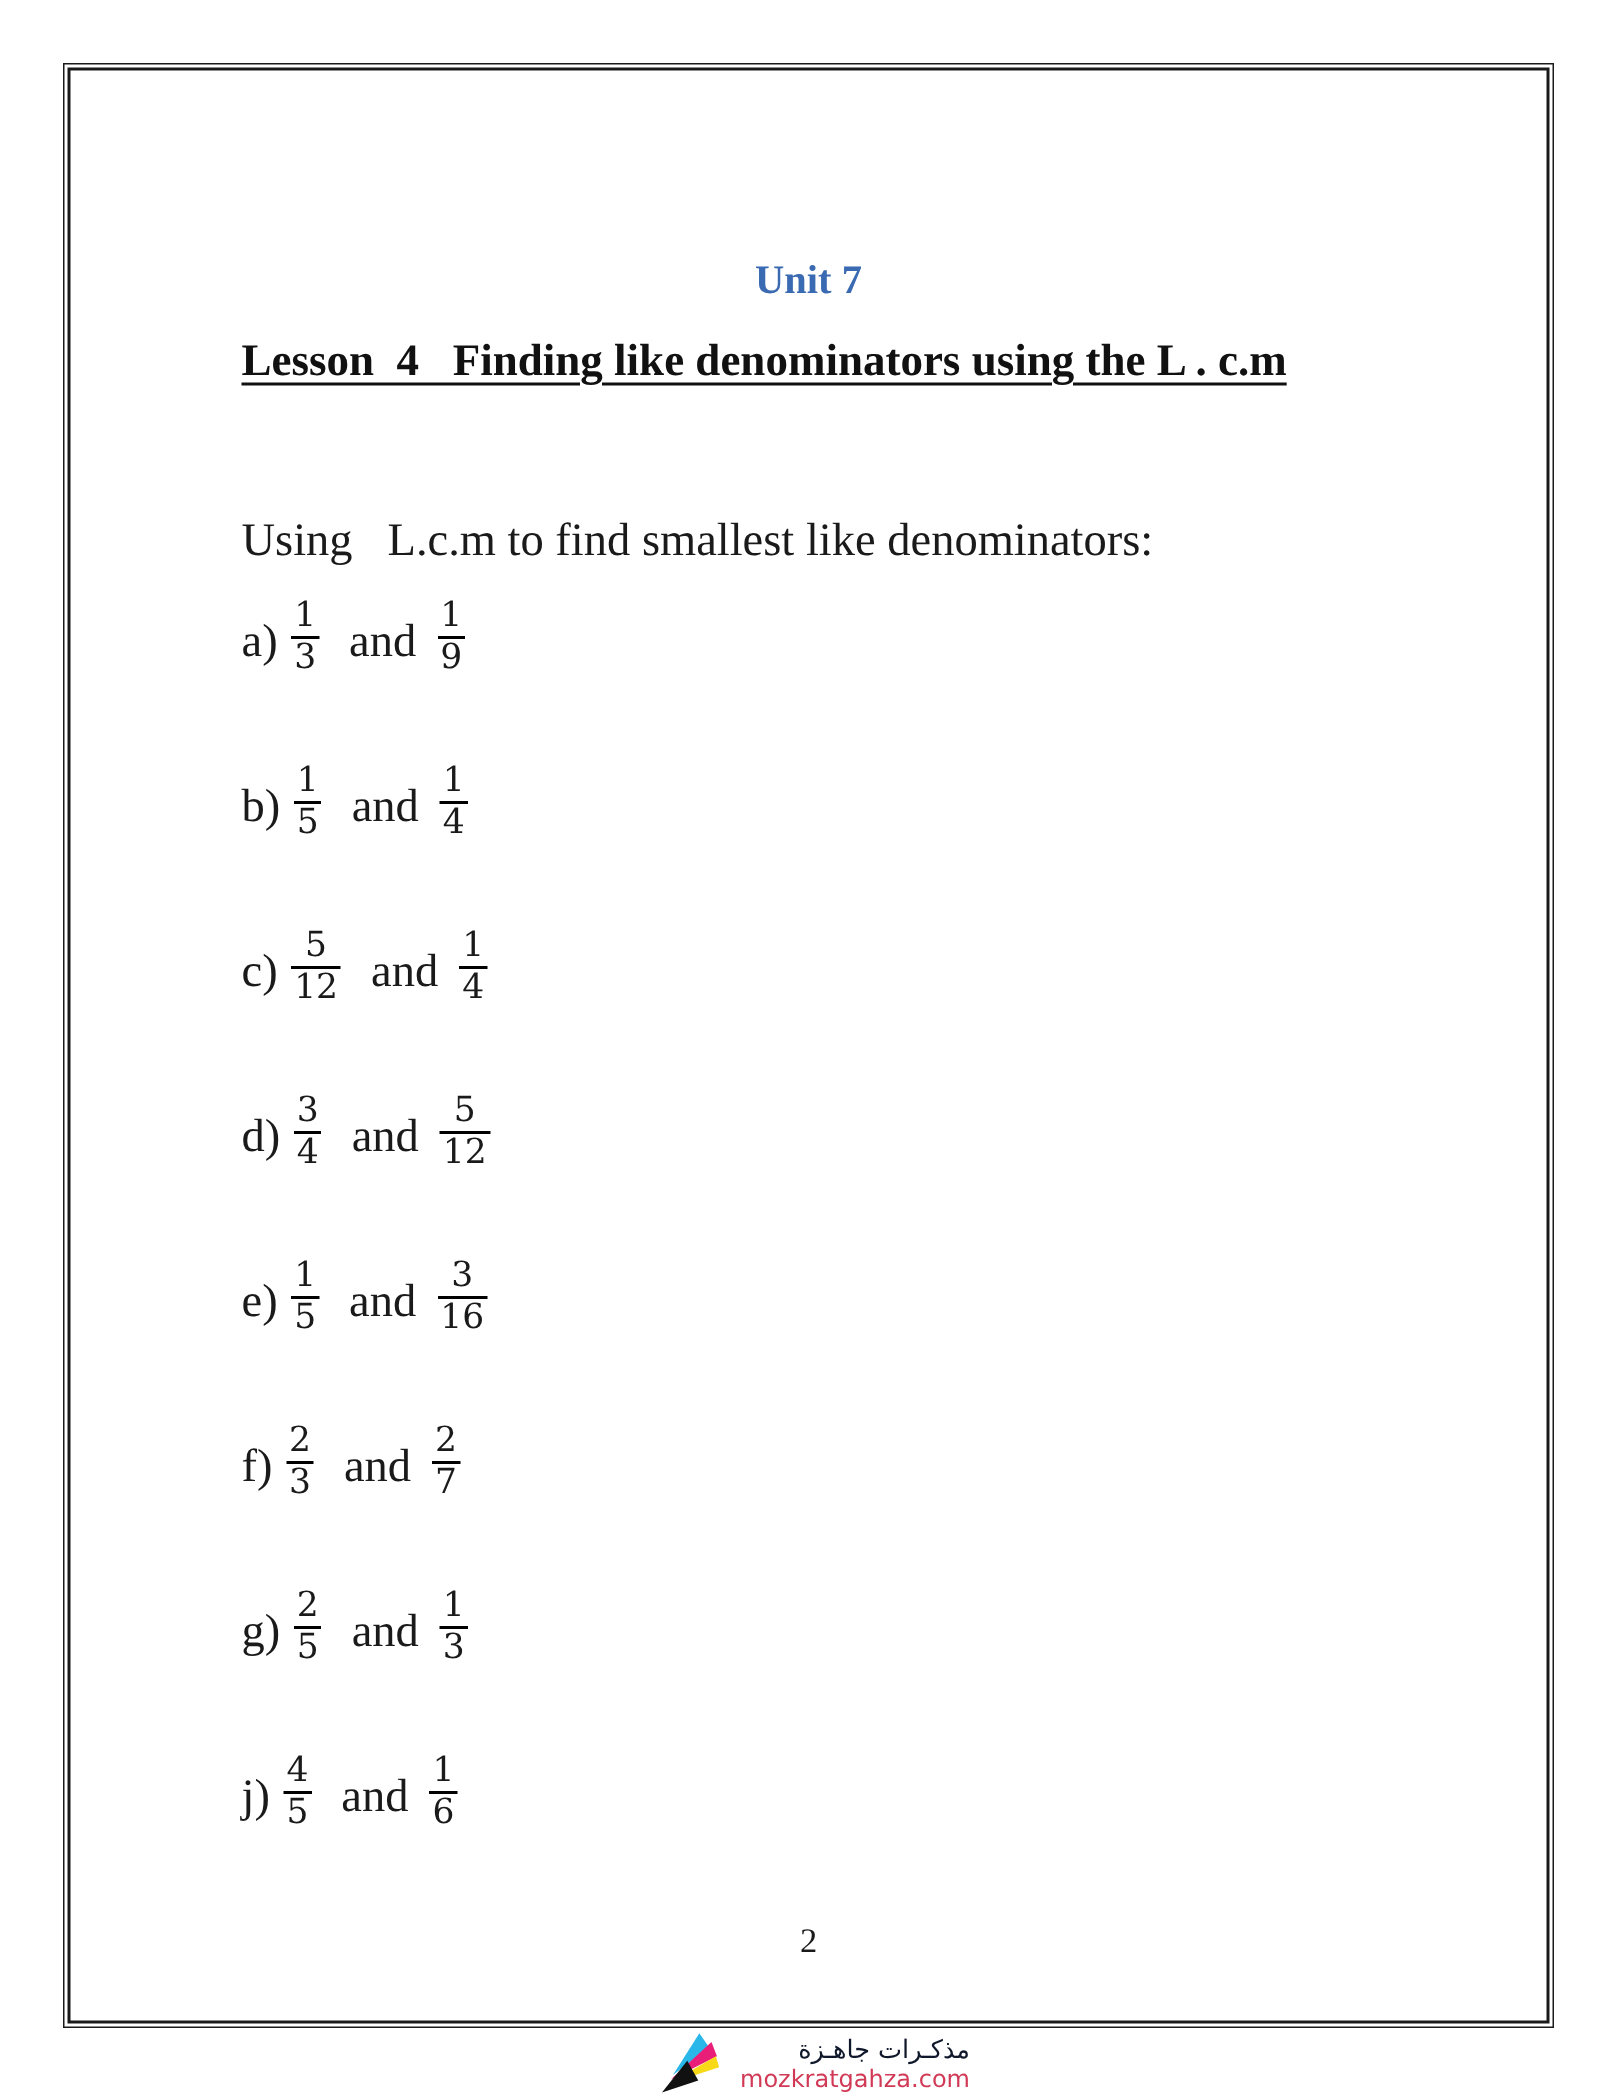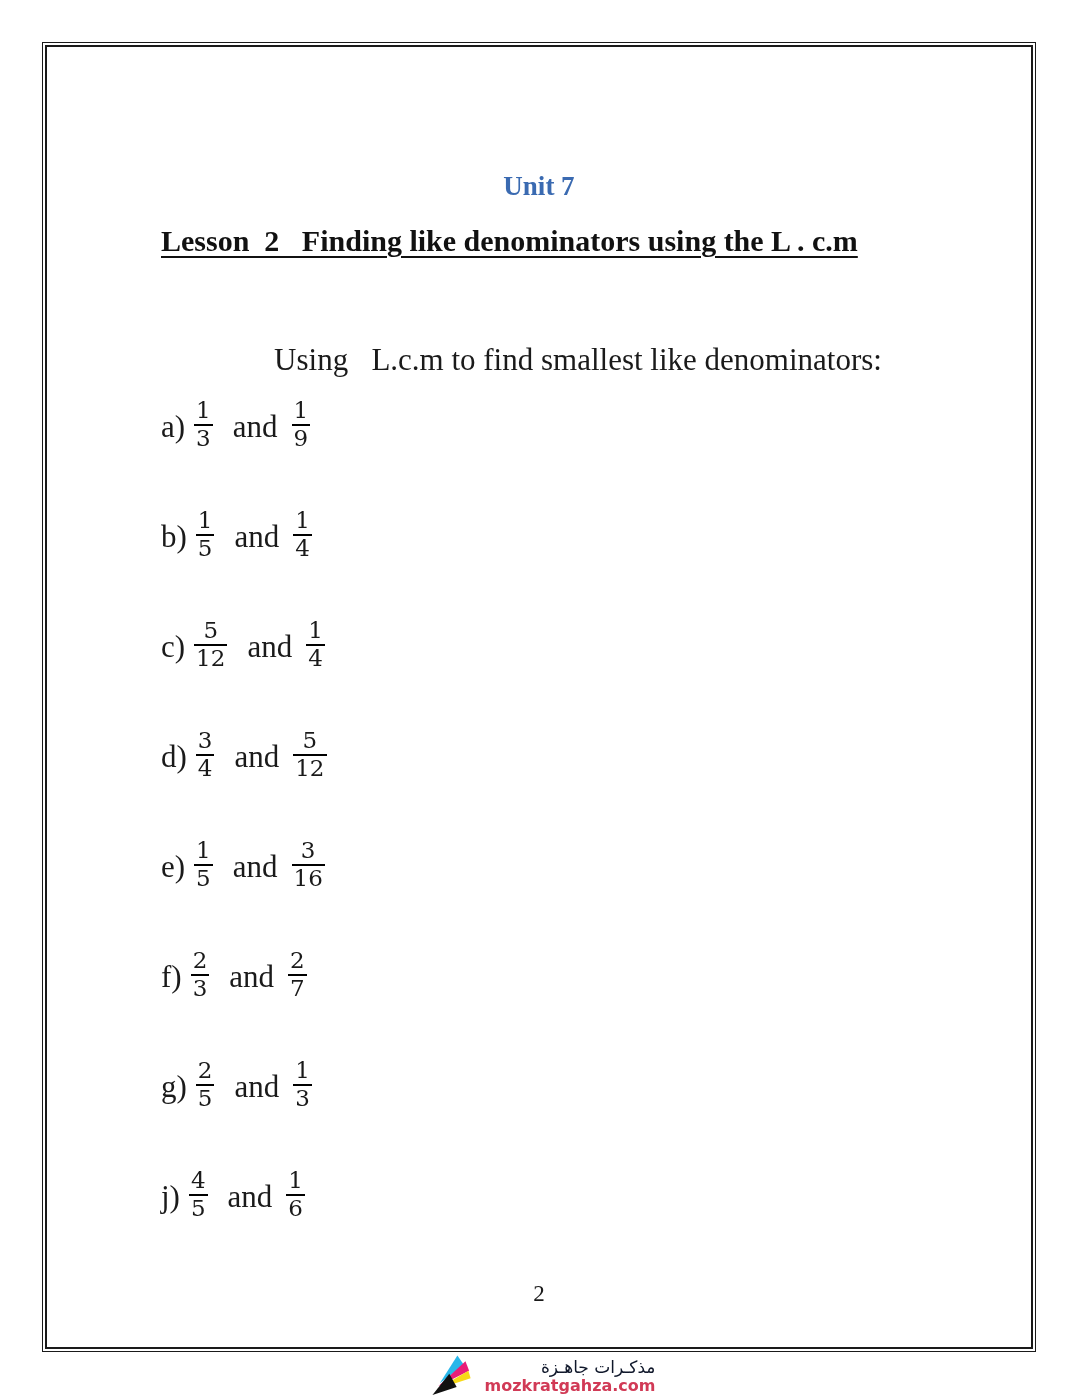--- a/index.html
+++ b/index.html
@@ -48,21 +48,20 @@
     white-space: pre;
     text-decoration: underline;
     text-decoration-thickness: 2px;
     text-underline-offset: 5px;
   }
   .intro-line {
     margin: 84px 40px 0 118px;
     font-size: 31px;
     white-space: pre;
     color: #1a1a1a;
-    text-align: center;
   }
   .problems {
     list-style: none;
     margin: 16px 0 0 118px;
     padding: 0;
   }
   .problems .row {
     display: flex;
     align-items: center;
     height: 66px;
@@ -110,33 +109,33 @@
   .logo-arabic {
     font-family: "DejaVu Sans", sans-serif;
     font-size: 17px;
     color: #0f172a;
     direction: rtl;
     white-space: pre;
   }
   .logo-site {
     font-family: "DejaVu Sans", sans-serif;
     font-size: 16px;
-    font-weight: bold;
+    font-weight: normal;
     color: #d13a56;
   }
 </style>
 </head>
 <body>
 
 <div class="page">
   <div class="frame">
 
     <div class="unit-heading">Unit 7</div>
 
-    <div class="lesson-heading">Lesson  2   Finding like denominators using the L . c.m</div>
+    <div class="lesson-heading">Lesson  4   Finding like denominators using the L . c.m</div>
 
     <div class="intro-line">Using   L.c.m to find smallest like denominators:</div>
 
     <ul class="problems">
 
       <li class="row">
         <span class="plabel">a)</span>
         <span class="frac">
             <span class="num">1</span>
             <span class="den">3</span>

